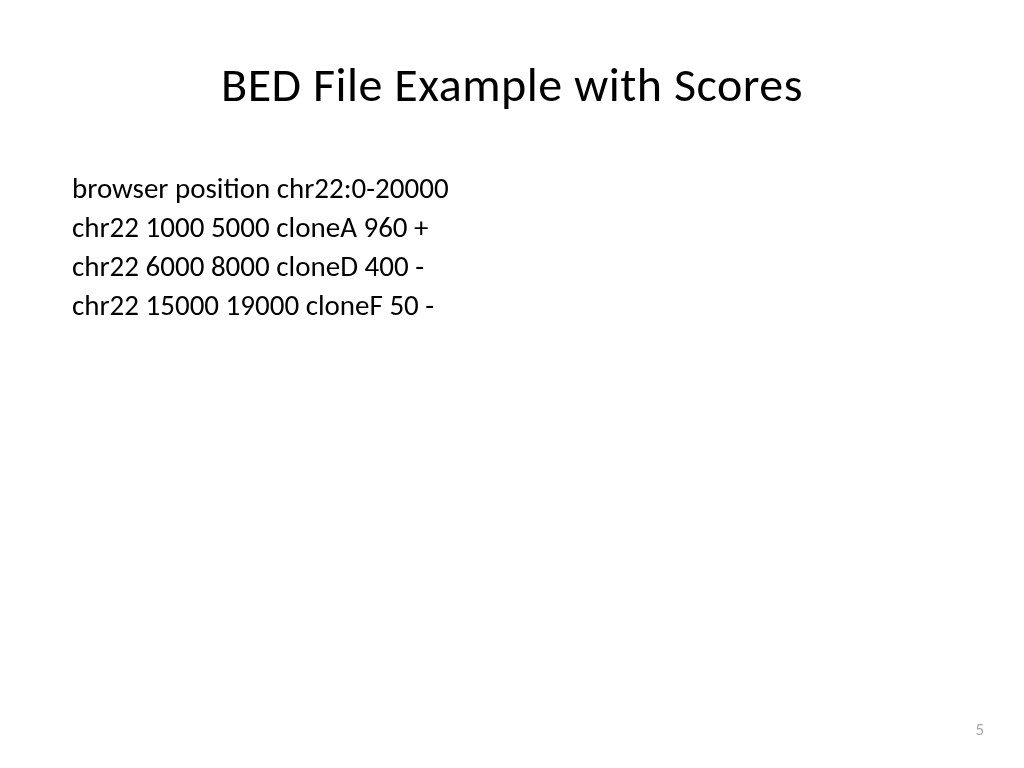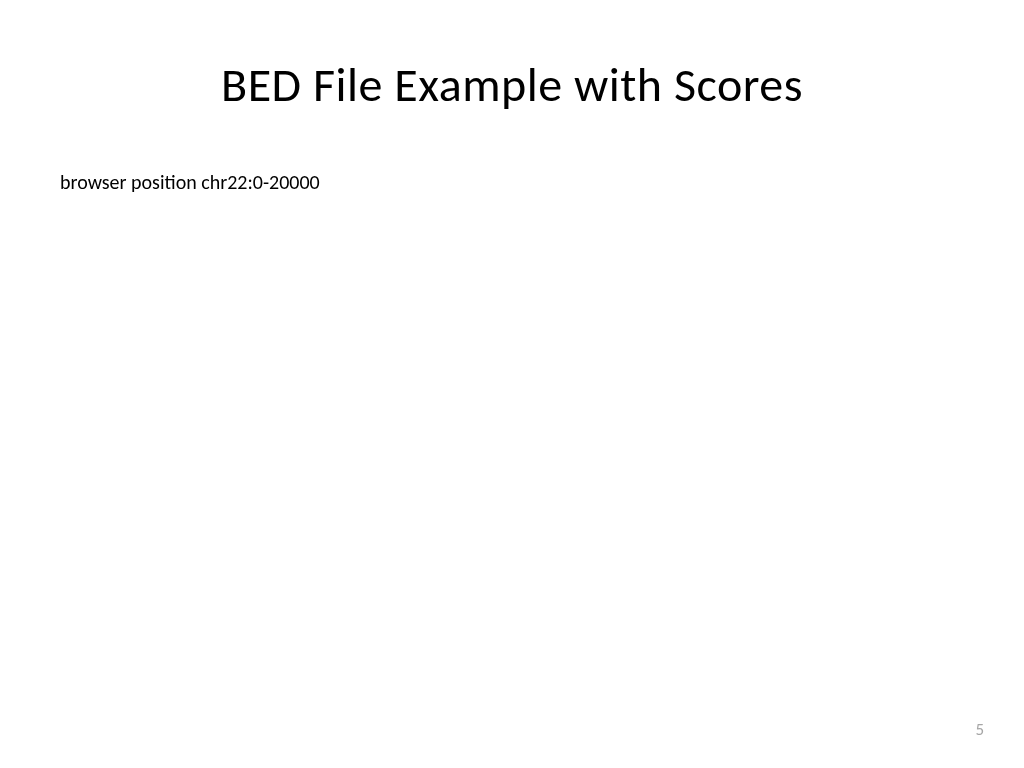--- a/index.html
+++ b/index.html
@@ -19,38 +19,41 @@
       position: relative;
     }
     .title {
       font-size: 48px;
       font-weight: 400;
       text-align: center;
       margin-bottom: 55px;
       letter-spacing: 0.5px;
     }
     .content {
-      font-size: 20px;
+      font-size: 29px;
       line-height: 1.35;
       font-weight: 400;
-      margin-left: 0;
+      margin-left: 12px;
     }
     .content .line {
       white-space: pre;
     }
     .page-number {
       position: absolute;
       bottom: 28px;
       right: 40px;
       font-size: 17px;
       color: #a6a6a6;
     }
   </style>
 </head>
 <body>
 
 <div class="slide">
   <h1 class="title">BED File Example with Scores</h1>
   <div class="content">
     <div class="line">browser position chr22:0-20000</div>
+    <div class="line">chr22 1000 5000 cloneA 960 +</div>
+    <div class="line">chr22 6000 8000 cloneD 400 -</div>
+    <div class="line">chr22 15000 19000 cloneF 50 -</div>
   </div>
   <div class="page-number">5</div>
 </div>
 
 </body></html>

